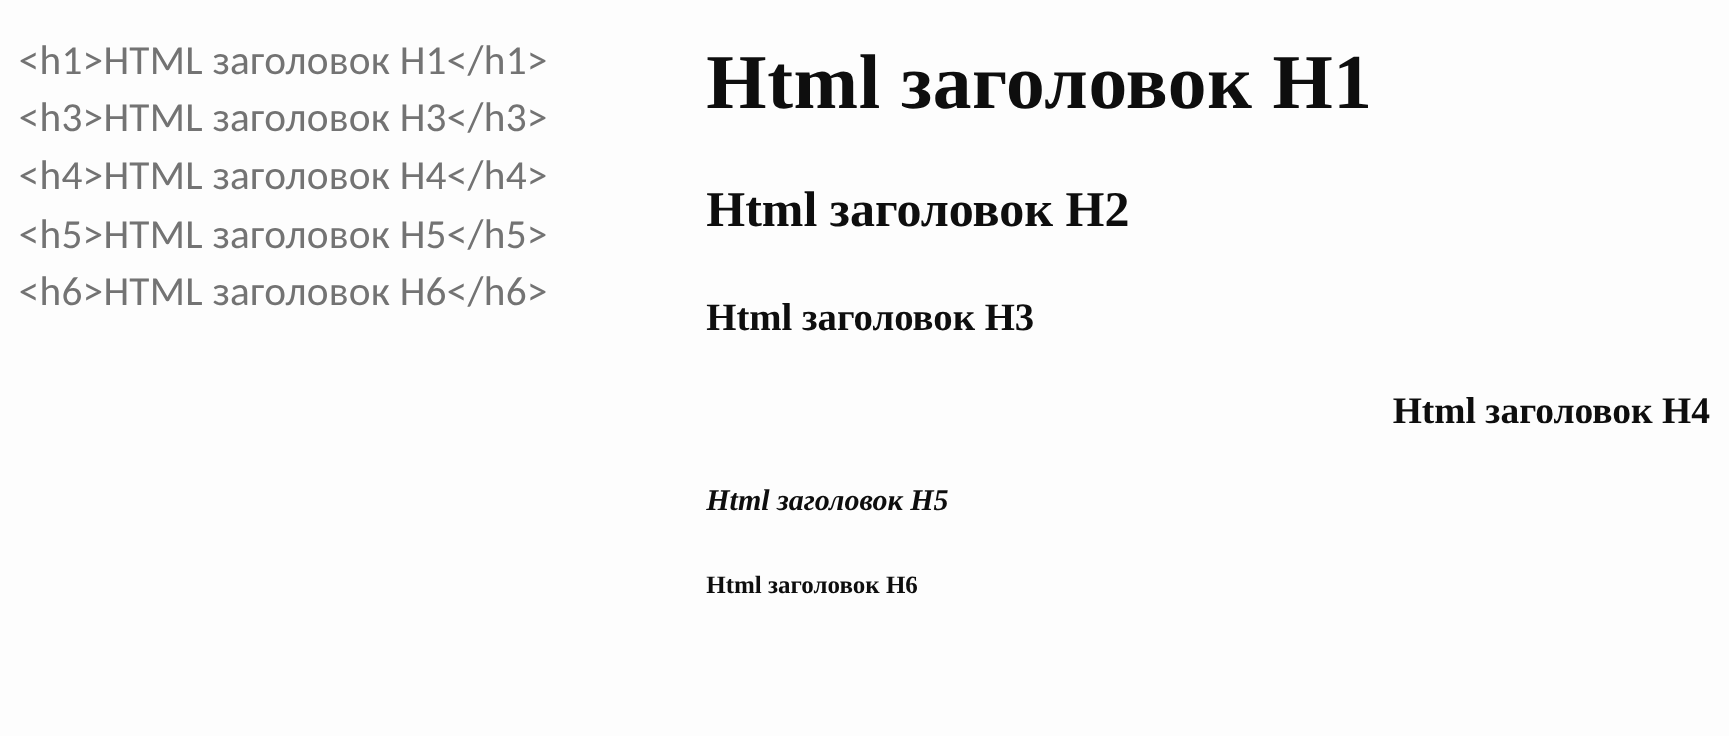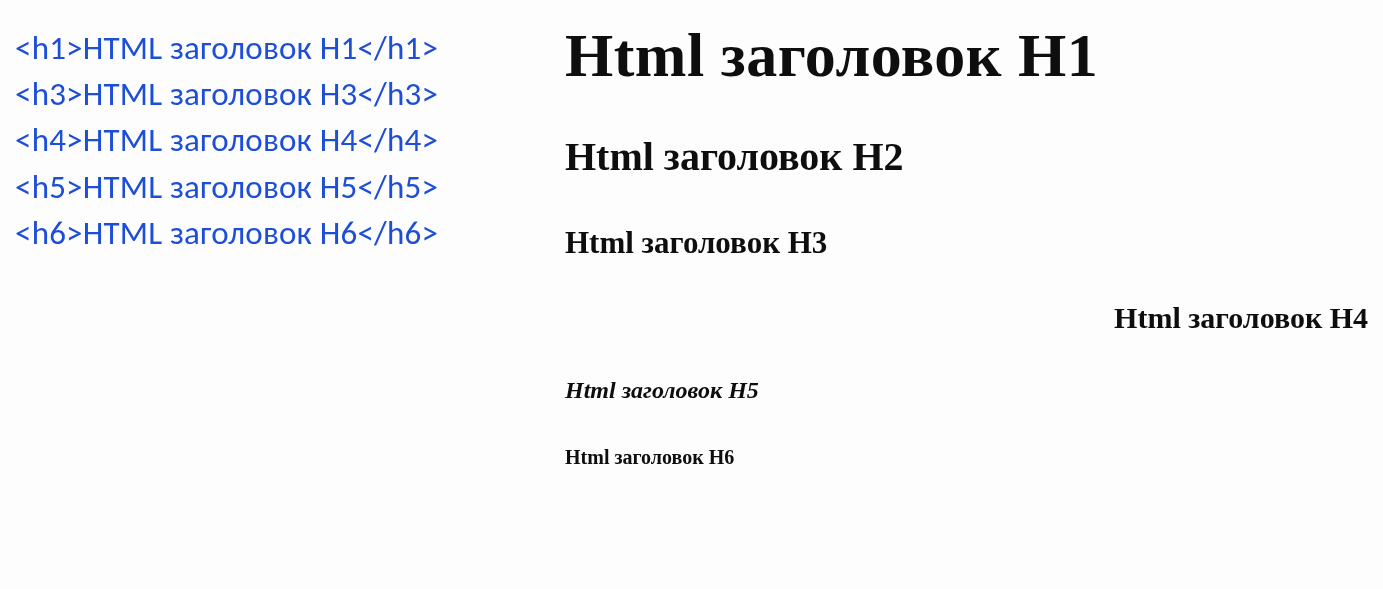--- a/index.html
+++ b/index.html
@@ -19,37 +19,37 @@
       padding-top: 5px;
     }
     .right-col {
       flex: 1;
       padding-left: 10px;
     }
     .code-line {
       font-family: Calibri, "Segoe UI", Arial, sans-serif;
       font-size: 33px;
       line-height: 1.4;
-      color: #1d4ed8;
+      color: #737373;
       white-space: nowrap;
       letter-spacing: 0.2px;
     }
     .rendered h1,
     .rendered h2,
     .rendered h3,
     .rendered h4,
     .rendered h5,
     .rendered h6 {
       font-family: "Times New Roman", Times, serif;
       font-weight: bold;
       color: #0e0e0e;
     }
     .rendered h1 {
       font-size: 62px;
-      margin-top: 0;
+      margin-top: 11px;
       margin-bottom: 42px;
       letter-spacing: 0.5px;
     }
     .rendered h2 {
       font-size: 40px;
       margin-bottom: 45px;
     }
     .rendered h3 {
       font-size: 31px;
       margin-bottom: 40px;

